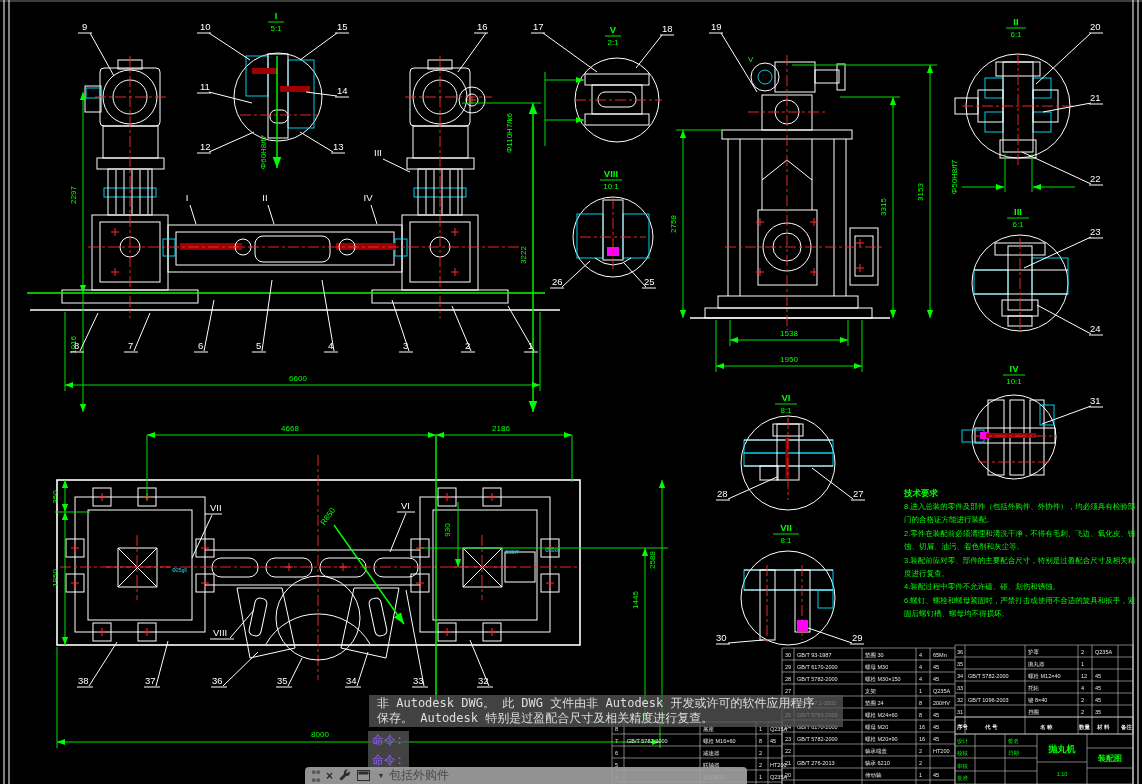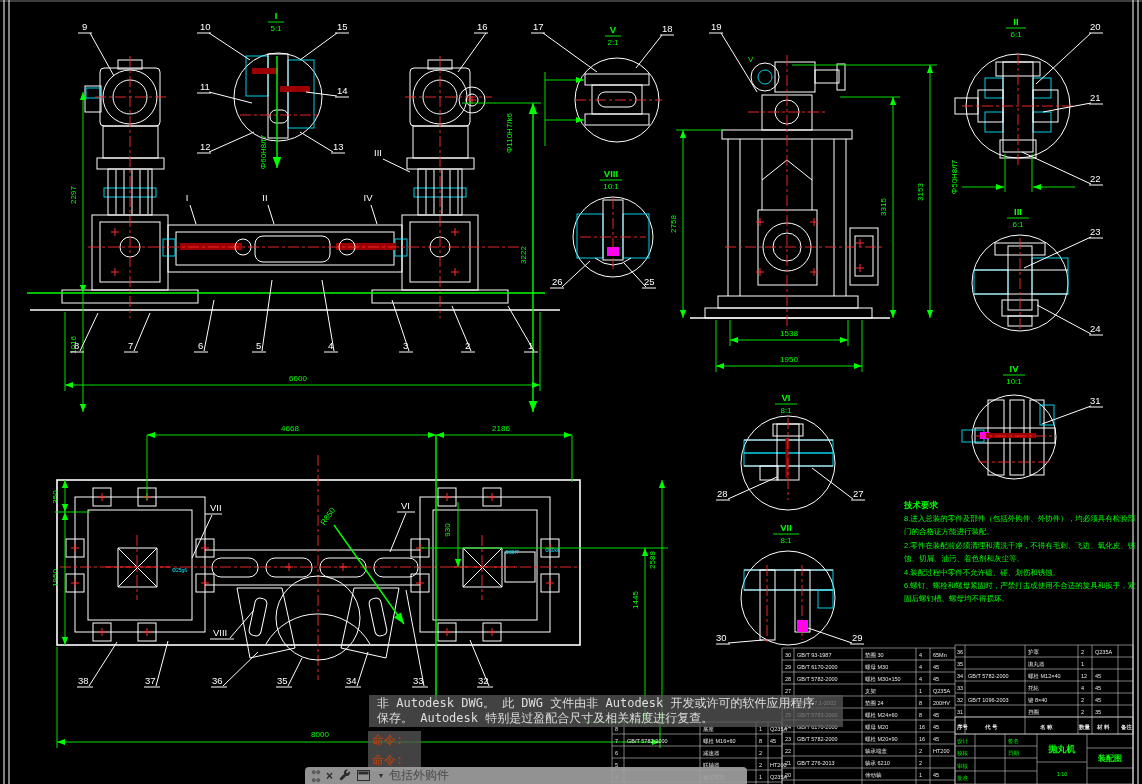--- a/index.html
+++ b/index.html
@@ -20,30 +20,30 @@
   .gtb{fill:#00ff00;font-size:9.5px;font-weight:bold;}
   .bt {fill:#fff;font-size:9.5px;}
   .ct {fill:#00e5ff;font-size:5px;}
   .tt {fill:#e8e8e8;font-size:5.5px;}
   .tg {fill:#00ff00;font-size:5.5px;}
   .tl {stroke:#cfcfcf;stroke-width:.6;fill:none;}
   
   .warnbox{position:absolute;left:369px;top:695px;width:458px;background:rgba(84,84,84,.78);
            color:#dedede;font-family:"DejaVu Sans Mono",monospace;font-size:12px;line-height:15px;
            padding:1px 8px;white-space:nowrap;}
-  .prompt{position:absolute;left:368px;background:rgba(84,84,84,.78);color:#c2410c;
-          font-family:"DejaVu Sans Mono",monospace;font-size:12px;padding:1px 18px 2px 4px;}
+  .prompt{position:absolute;left:368px;background:rgba(84,84,84,.78);color:#8b5cf6;
+          font-family:"DejaVu Sans Mono",monospace;font-size:12px;padding:1px 6px 2px 4px;}
   .cmdbar{position:absolute;left:305px;top:767px;width:430px;height:17px;
           background:rgba(158,158,158,.92);border-radius:4px 4px 0 0;display:flex;
           align-items:center;gap:6px;padding:0 6px;}
   .cmdbar .grip{color:#5a5a5a;font-size:9px;letter-spacing:-1px;line-height:8px;}
   .cmdbar .xi{color:#2c2c2c;font-size:12px;font-weight:bold;}
   .cmdbar .typein{color:#4a4a4a;font-size:12px;font-family:"DejaVu Sans Mono",monospace;}
   
-  .techreq{position:absolute;left:904px;top:498px;width:234px;color:#00ff00;
+  .techreq{position:absolute;left:904px;top:486px;width:234px;color:#00ff00;
            font-size:7.5px;line-height:13.4px;}
   .techreq .tr-title{font-size:8.5px;font-weight:bold;line-height:14px;}
 </style>
 </head>
 <body>
 
 <div class="stage">
 
 <svg width="1142" height="784" viewBox="0 0 1142 784" style="position:absolute;left:0;top:0">
   <defs>
@@ -836,20 +836,21 @@
     <text x="1062" y="752" fill="#00ff00" font-size="9" font-weight="bold" text-anchor="middle">抛丸机</text>
     <text x="1062" y="776" class="tg" text-anchor="middle">1:10</text>
     <text x="1110" y="761" fill="#00ff00" font-size="8" font-weight="bold" text-anchor="middle">装配图</text>
   </g>
 </svg>
 
 <div class="techreq">
   <div class="tr-title">技术要求</div>
   <div>8.进入总装的零件及部件（包括外购件、外协件），均必须具有检验部门的合格证方能进行装配。</div>
   <div>2.零件在装配前必须清理和清洗干净，不得有毛刺、飞边、氧化皮、锈蚀、切屑、油污、着色剂和灰尘等。</div>
+  <div>3.装配前应对零、部件的主要配合尺寸，特别是过盈配合尺寸及相关精度进行复查。</div>
   <div>4.装配过程中零件不允许磕、碰、划伤和锈蚀。</div>
   <div>6.螺钉、螺栓和螺母紧固时，严禁打击或使用不合适的旋具和扳手，紧固后螺钉槽、螺母均不得损坏。</div>
 </div>
 
 <div class="warnbox">
   <div>非 Autodesk DWG。  此 DWG 文件由非 Autodesk 开发或许可的软件应用程序</div>
   <div>保存。  Autodesk 特别是过盈配合尺寸及相关精度进行复查。</div>
 </div>
 <div class="prompt" style="top:731px">命令:</div>
 <div class="prompt" style="top:751px">命令:</div>

